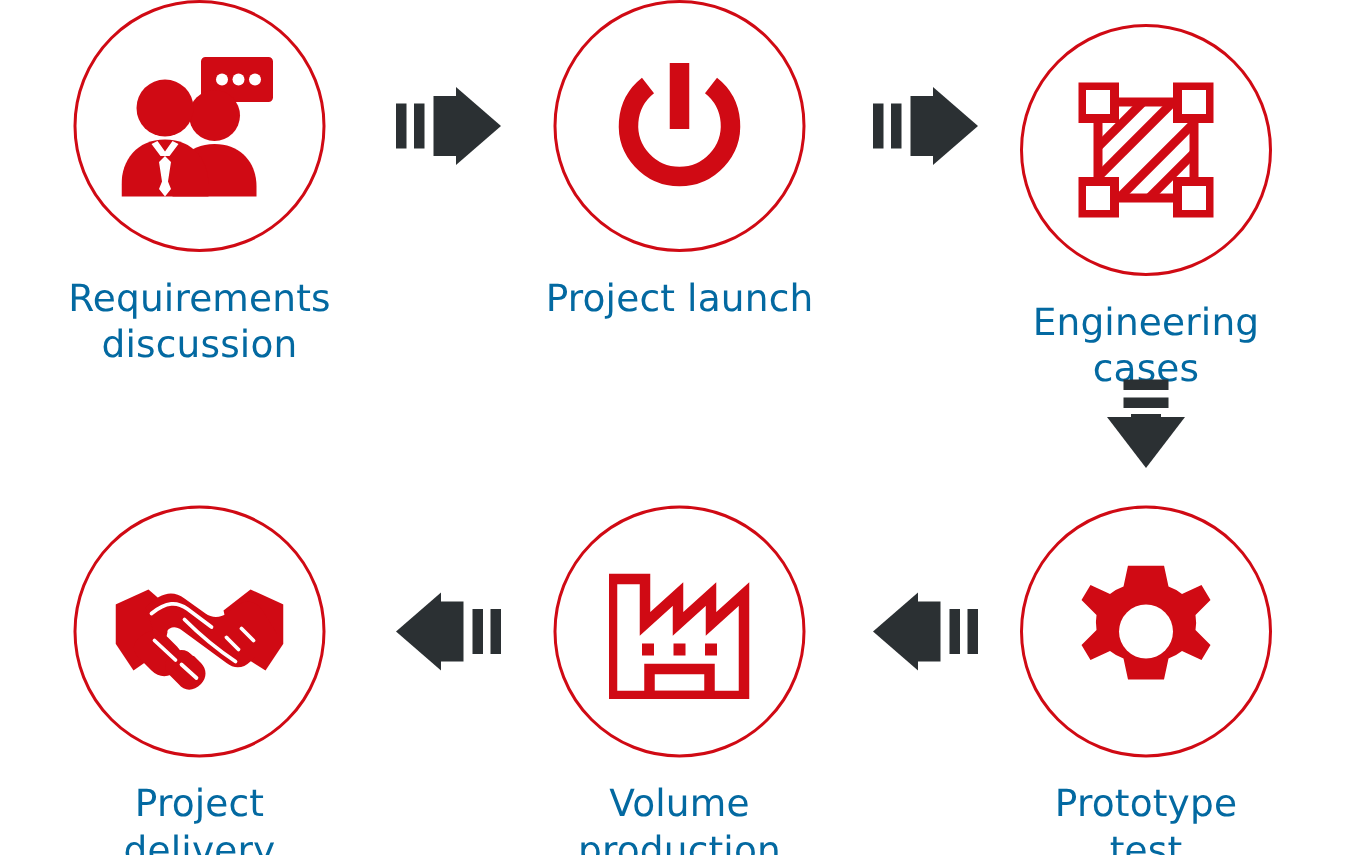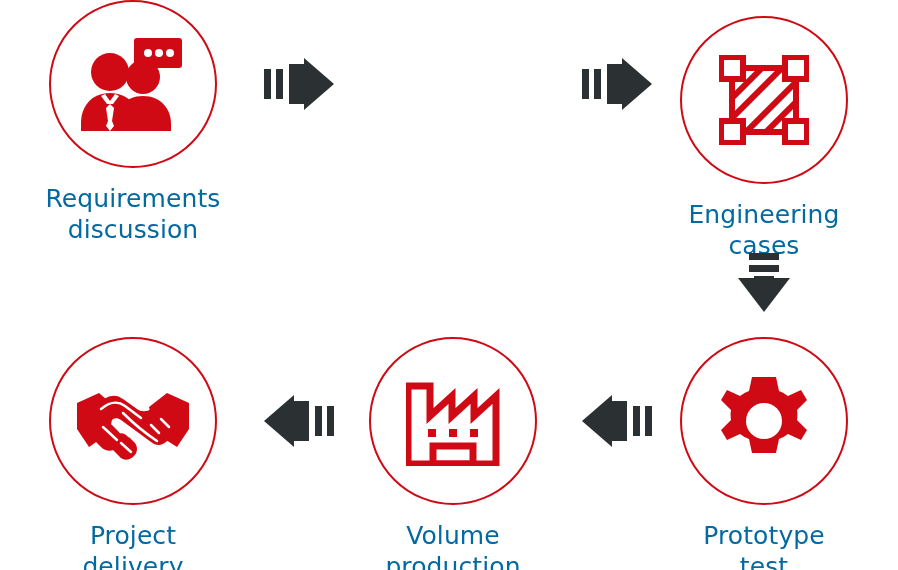--- a/index.html
+++ b/index.html
@@ -104,20 +104,32 @@
 
   <div class="connector" style="left:262px; top:56px;">
     <svg width="74" height="56" viewBox="0 0 74 56" fill="#2b3033">
       <rect x="2" y="13" width="7" height="30"></rect>
       <rect x="14" y="13" width="7" height="30"></rect>
       <path d="M27 8 h15 v7 l25 13 l-25 13 v7 h-15 z"></path>
       <path d="M42 2 l30 26 l-30 26 z"></path>
     </svg>
   </div>
 
+  <div class="step" style="left:338px; top:0px;">
+    <div class="circle-wrap">
+      <div class="circle-ring"></div>
+      <div class="icon-holder">
+        <svg width="96" height="96" viewBox="0 0 96 96">
+          <path d="M27 21 A34 34 0 1 0 69 21" stroke="#d00a14" stroke-width="13" fill="none" stroke-linecap="butt"></path>
+          <rect x="41.5" y="6" width="13" height="44" fill="#d00a14"></rect>
+        </svg>
+      </div>
+    </div>
+    <div class="step-label">Project launch</div>
+  </div>
 
   <div class="connector" style="left:580px; top:56px;">
     <svg width="74" height="56" viewBox="0 0 74 56" fill="#2b3033">
       <rect x="2" y="13" width="7" height="30"></rect>
       <rect x="14" y="13" width="7" height="30"></rect>
       <path d="M27 8 h15 v7 l25 13 l-25 13 v7 h-15 z"></path>
       <path d="M42 2 l30 26 l-30 26 z"></path>
     </svg>
   </div>
 

